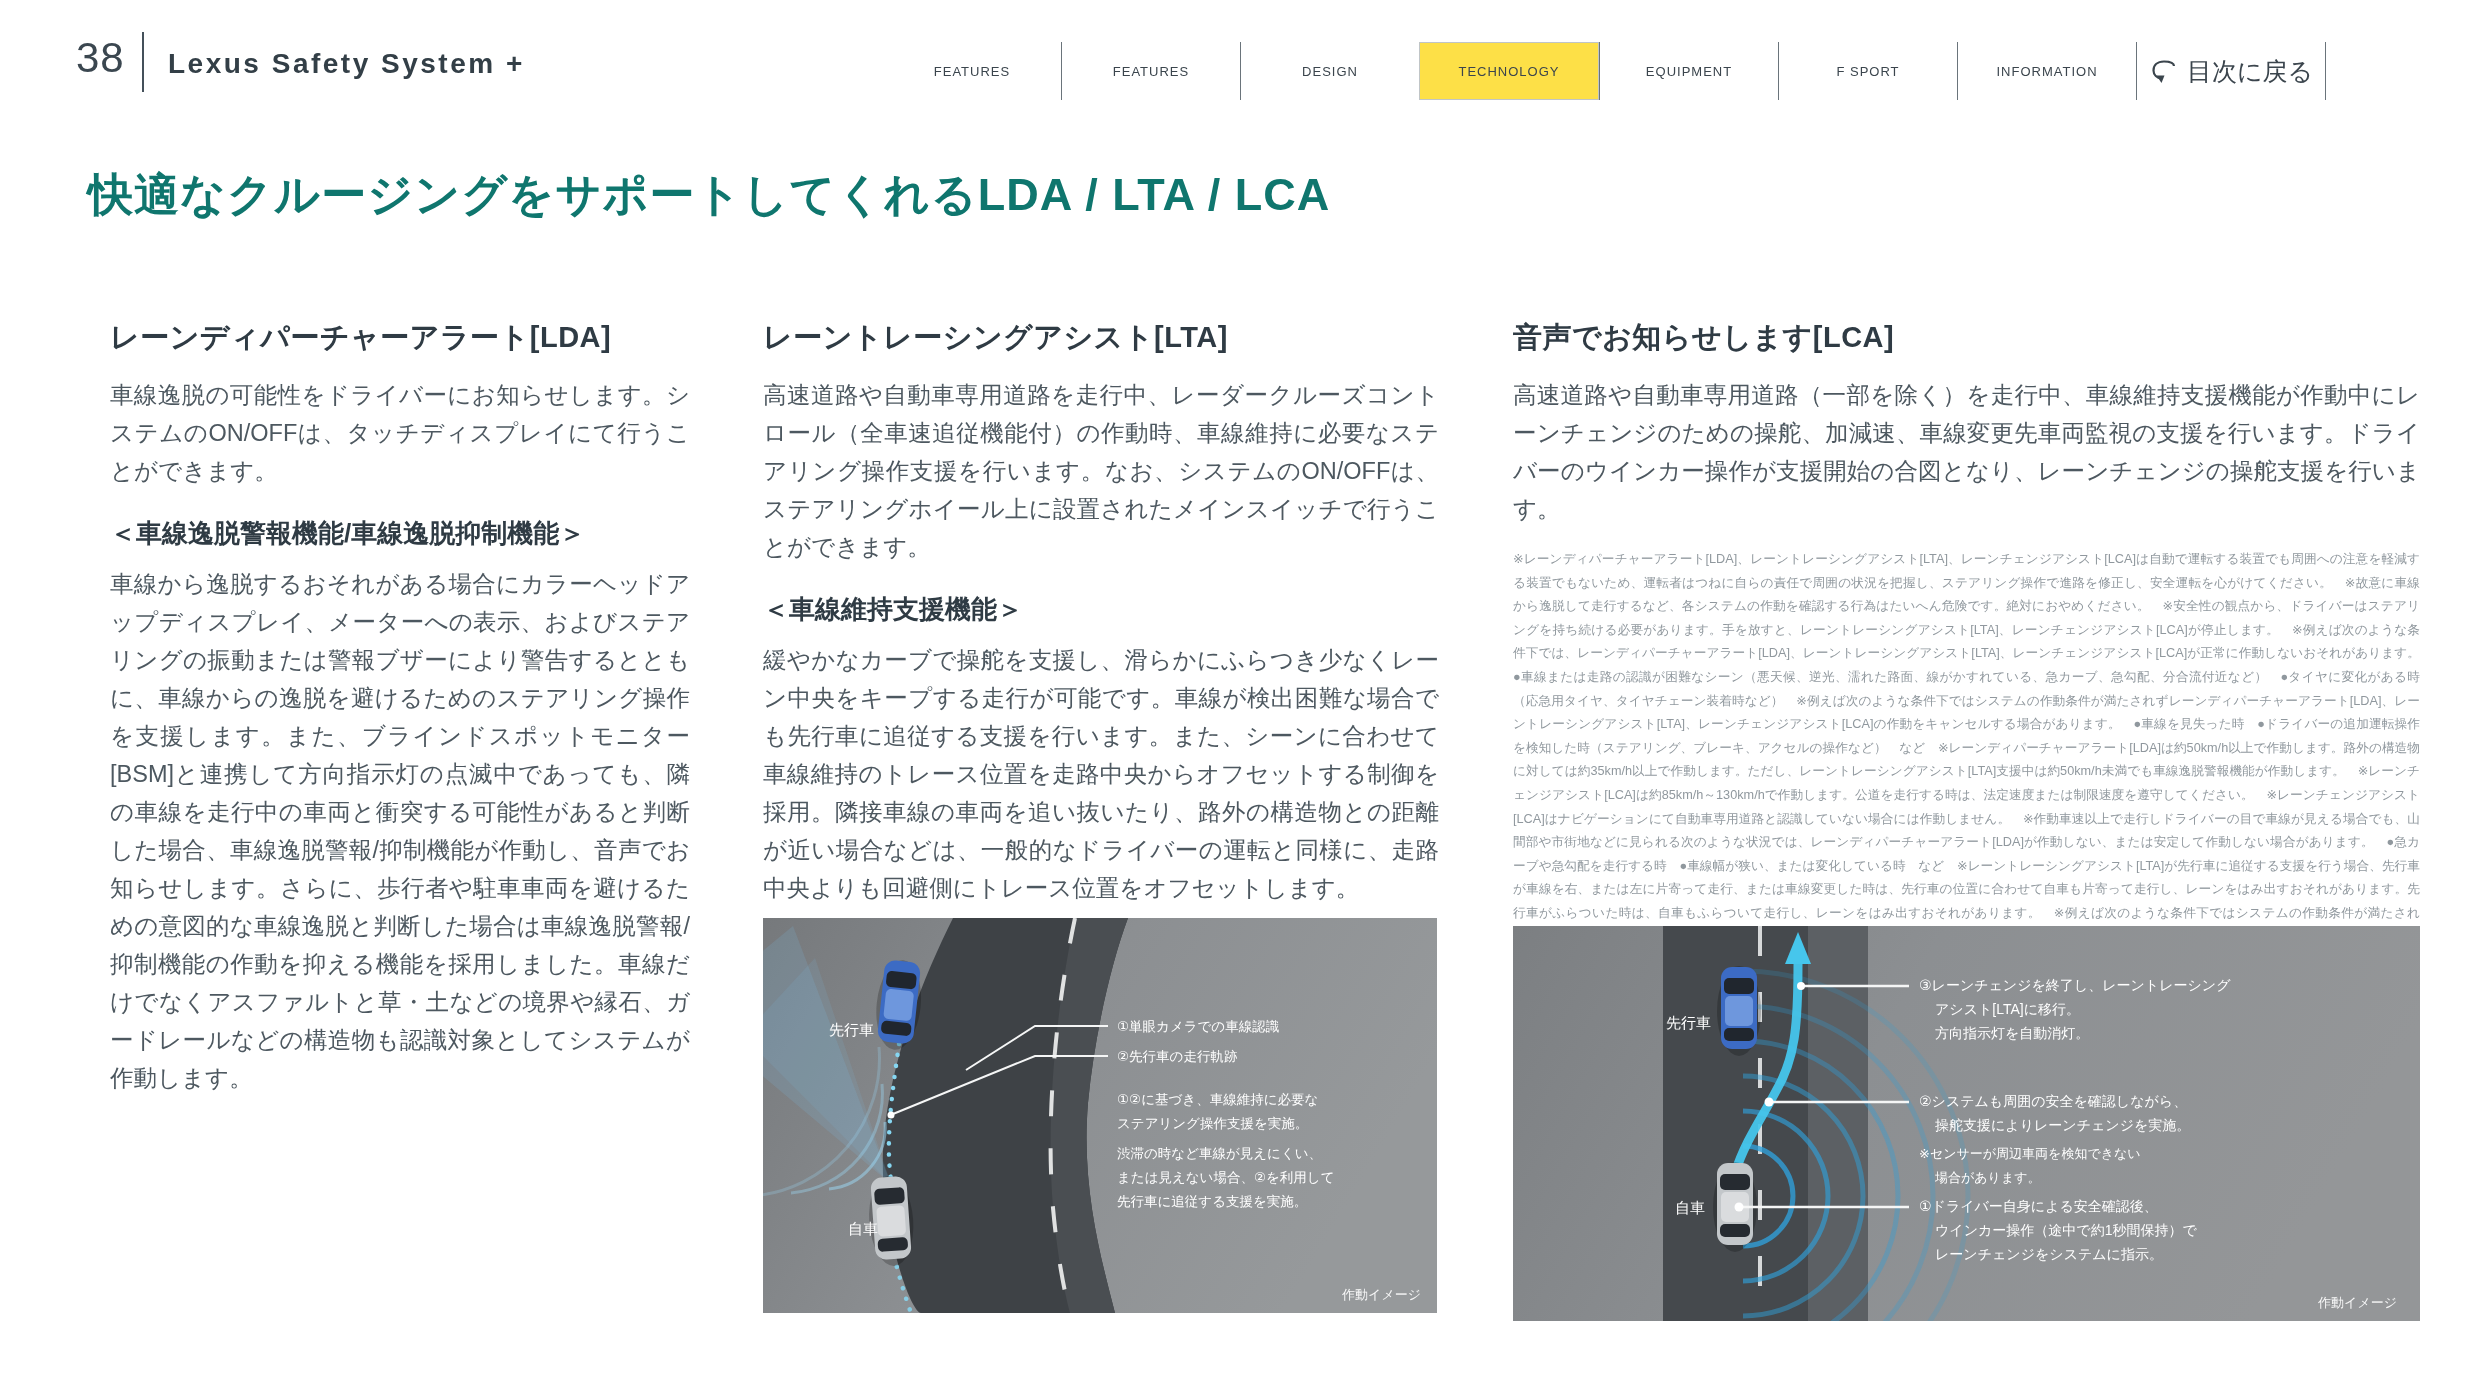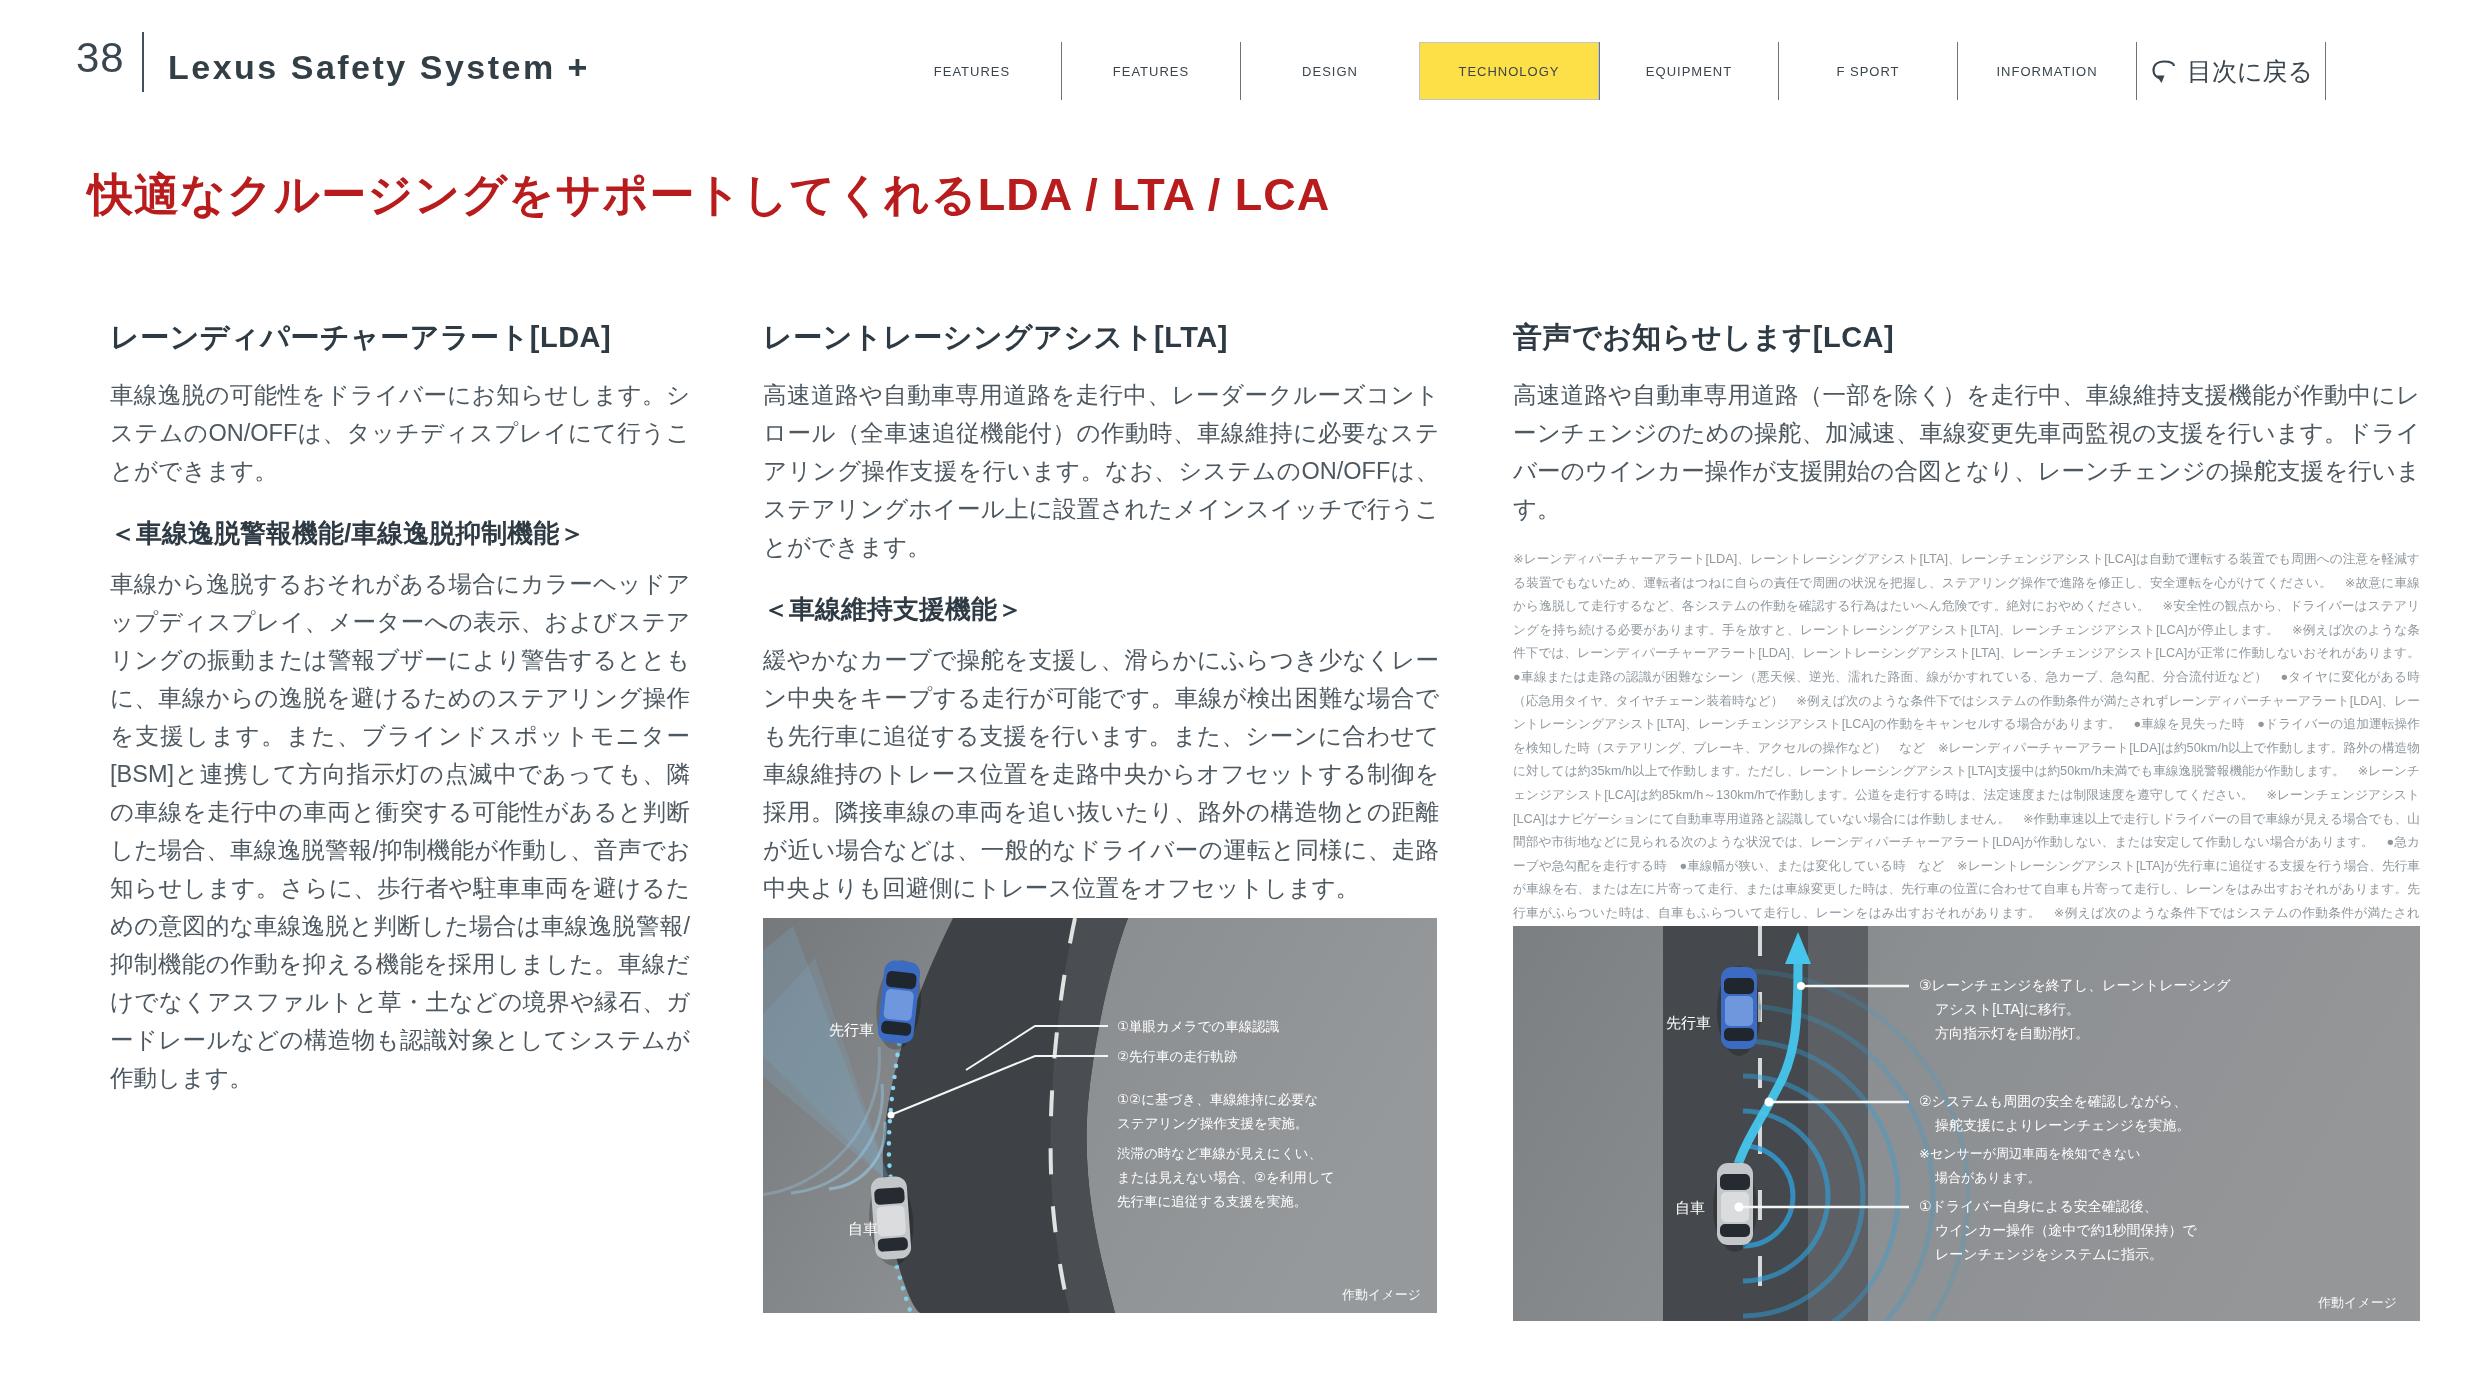--- a/index.html
+++ b/index.html
@@ -4,33 +4,33 @@
 <style>
   html,body{margin:0;padding:0;background:#ffffff;}
   .page{
     position:relative;width:2438px;height:1397px;background:#ffffff;overflow:hidden;
     font-family:"Liberation Sans","DejaVu Sans",sans-serif;color:#47525a;
   }
   
   .topbar{position:absolute;left:0;top:0;width:100%;height:120px;}
   .page-num{position:absolute;left:76px;top:34px;font-size:42px;font-weight:400;color:#3b4750;letter-spacing:1px;}
   .head-divider{position:absolute;left:142px;top:32px;width:2px;height:60px;background:#44505a;}
-  .brand{position:absolute;left:168px;top:48px;font-size:34px;font-weight:600;color:#333f47;letter-spacing:2.5px;}
+  .brand{position:absolute;left:168px;top:48px;font-size:28px;font-weight:600;color:#333f47;letter-spacing:2.5px;}
   .nav{position:absolute;right:112px;top:42px;height:58px;display:flex;align-items:stretch;}
   .tab{
     width:178px;display:flex;align-items:center;justify-content:center;
     border-left:1px solid #6a747b;font-size:13px;letter-spacing:1px;color:#3b454d;cursor:pointer;
     white-space:nowrap;
   }
   .tab:first-child{border-left:none;}
   .tab.active{background:#fde047;border:1px solid #c0c5c7;}
   .tab.back{width:188px;border-right:1px solid #6a747b;font-size:25px;letter-spacing:0;}
   .tab.back .ret-icon{margin-right:10px;display:inline-flex;}
   
-  .title{position:absolute;left:88px;top:165px;font-size:45px;font-weight:600;color:#b91c1c;letter-spacing:1px;}
+  .title{position:absolute;left:88px;top:165px;font-size:45px;font-weight:600;color:#0f766e;letter-spacing:1px;}
   
   .col{position:absolute;top:318px;}
   .col-lda{left:110px;width:580px;}
   .col-lta{left:763px;width:676px;}
   .col-lca{left:1513px;width:907px;}
   .col h2{margin:0 0 18px 0;font-size:29px;font-weight:700;color:#2f3b44;letter-spacing:0.5px;}
   .col h3{margin:26px 0 14px 0;font-size:26px;font-weight:700;color:#2f3b44;}
   .col p{margin:0;font-size:23.5px;line-height:38px;color:#4d5860;text-align:justify;}
   .fineprint{
     margin-top:20px;font-size:12.7px;line-height:23.6px;color:#90989e;text-align:justify;

